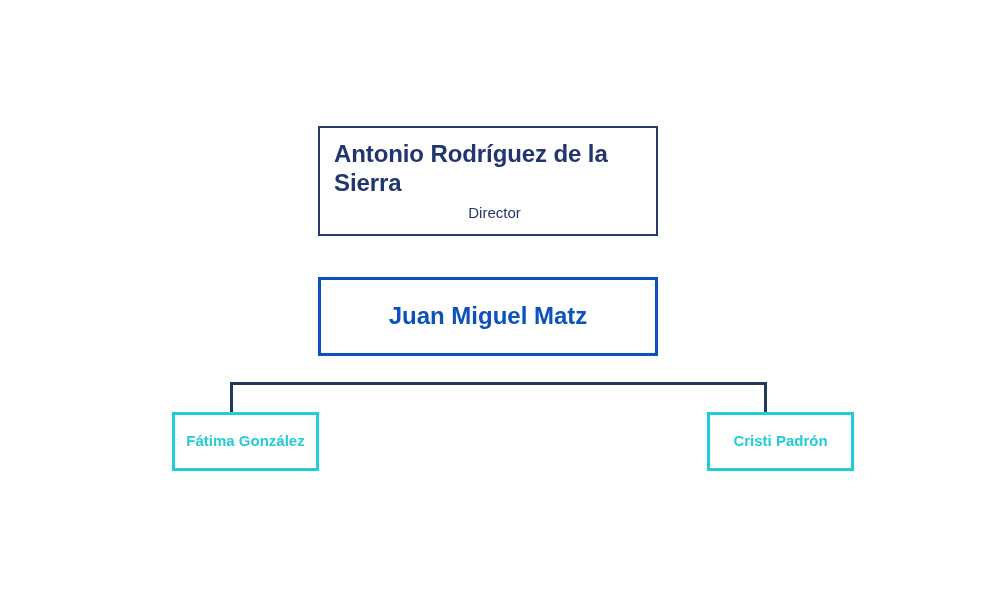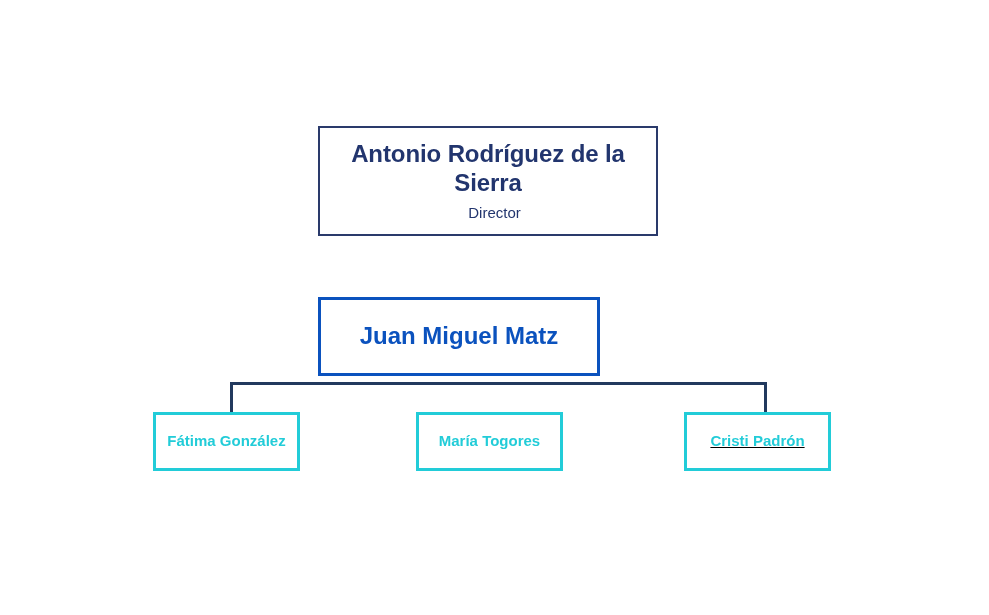--- a/index.html
+++ b/index.html
@@ -20,21 +20,20 @@
 
   
   .node {
     position: absolute;
     box-sizing: border-box;
     background: #ffffff;
     display: flex;
     flex-direction: column;
     align-items: center;
     justify-content: center;
-    text-align: center;
   }
 
   .node-name {
     font-weight: bold;
     line-height: 1.18;
   }
   .node-title {
     font-weight: normal;
     line-height: 1.2;
   }
@@ -57,25 +56,24 @@
     color: #22356e;
     font-size: 15px;
     margin-top: 7px;
     margin-left: 13px;
   }
 
   
   .node-level2 {
     left: 318px;
     top: 277px;
-    width: 282px;
+    width: 340px;
     height: 79px;
     border: 3px solid #0b52be;
     padding: 4px 14px;
-    margin-top: 20px;
   }
   .node-level2 .node-name {
     color: #0b52be;
     font-size: 24px;
   }
   .node-level2 .node-title {
     color: #0b52be;
     font-size: 15px;
     margin-top: 5px;
   }
@@ -86,23 +84,23 @@
     width: 147px;
     height: 59px;
     border: 3px solid #22ccd8;
     padding: 2px 8px;
   }
   .node-level3 .node-name {
     color: #22ccd8;
     font-size: 15px;
     line-height: 1.35;
   }
-  .node-child-0 { left: 153px; }
+  .node-child-0 { left: 172px; }
   .node-child-1 { left: 416px; }
-  .node-child-2 { left: 684px; text-decoration: underline; }
+  .node-child-2 { left: 707px; }
 
   
   .connector-h {
     position: absolute;
     left: 230px;
     top: 382px;
     width: 537px;
     height: 3px;
     background: #22395e;
   }
@@ -131,21 +129,18 @@
   </div>
 
   <div class="connector-h"></div>
   <div class="connector-v connector-v-left"></div>
   <div class="connector-v connector-v-right"></div>
 
   <div class="node node-level3 node-child-0">
     <div class="node-name">Fátima González</div>
   </div>
 
-  <div class="node node-level3 node-child-1">
-    <div class="node-name">María Togores</div>
-  </div>
 
   <div class="node node-level3 node-child-2">
     <div class="node-name">Cristi Padrón</div>
   </div>
 
 </div>
 
 </body></html>

